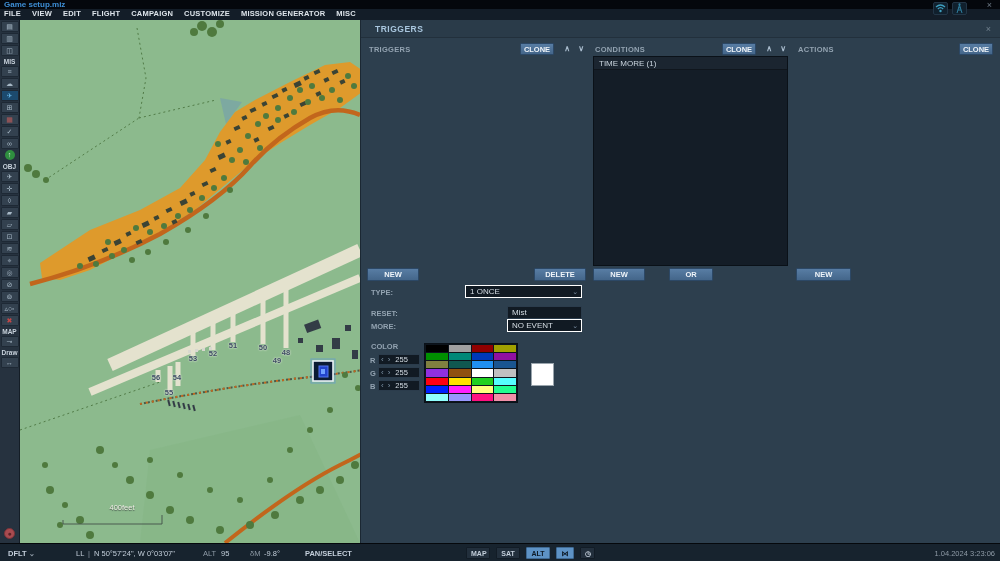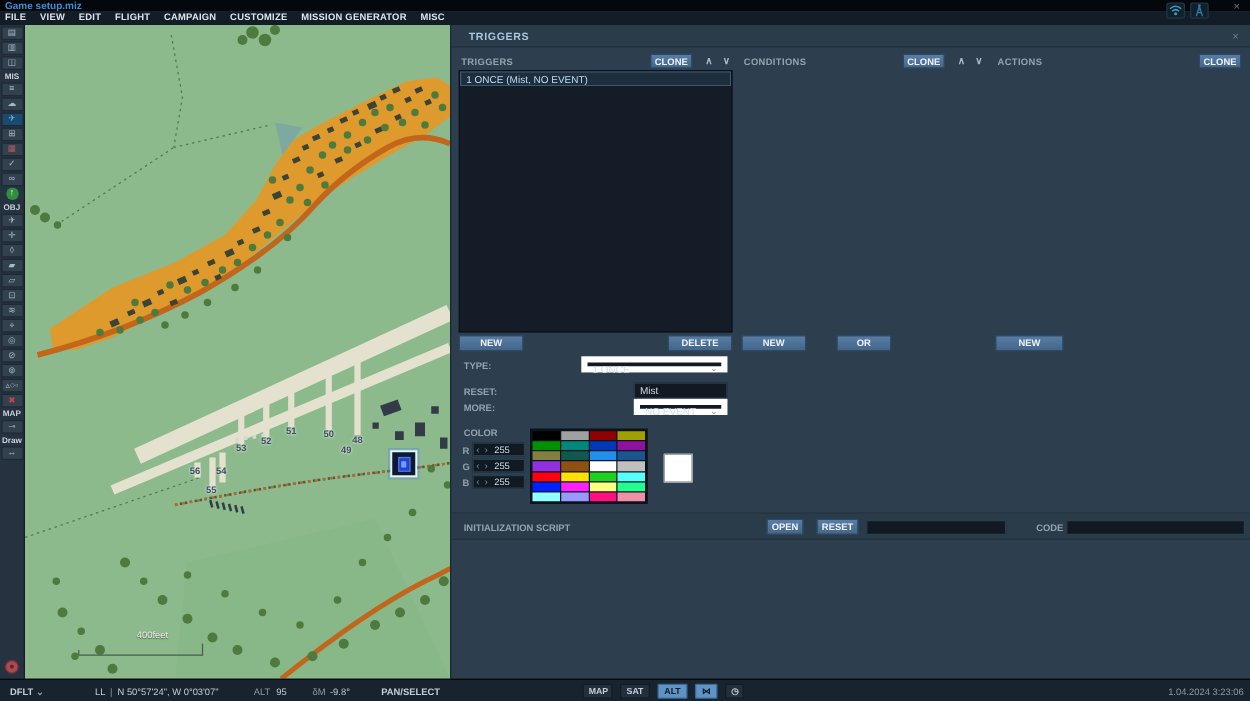--- a/index.html
+++ b/index.html
@@ -41,21 +41,21 @@
   .btn{background:linear-gradient(#587DA4,#44668A);border:1px solid #2C4866;border-radius:1px;color:#EFF4F9;font-size:7.5px;font-weight:bold;text-align:center;}
   .clone-btn{position:absolute;right:32px;top:1px;width:34px;height:12px;line-height:11px;}
   .chev-btn{position:absolute;top:2px;font-size:8px;font-weight:bold;color:#A9BCCD;}
   .list{position:absolute;top:14px;left:0;right:0;height:210px;background:#141D27;border:1px solid #0A1118;overflow:hidden;}
   .list-item{height:13px;line-height:13px;padding:0 5px;font-size:8px;color:#C9D4DD;background:#1B2530;border-bottom:1px solid #10161D;white-space:nowrap;}
   .list-item.selected{background:#1D2E3D;color:#BFDCF2;box-shadow:inset 0 0 0 1px #3C5A73;}
   .col-btns{position:absolute;top:226px;left:0;right:0;height:14px;}
   .push-btn{position:absolute;height:13px;line-height:12px;}
 
   .field-label{position:absolute;font-size:7.5px;font-weight:bold;color:#93A3B1;}
-  .dropdown{position:absolute;background:#111A23;border:5px solid #ffffff;color:#D5DDE4;font-size:8px;height:13px;line-height:11px;padding:0 4px;}
+  .dropdown{position:absolute;background:#111A23;border:1px solid #ffffff;color:#D5DDE4;font-size:8px;height:13px;line-height:11px;padding:0 4px;}
   .dropdown .chev{position:absolute;right:3px;top:0;color:#7E93A6;font-size:7px;line-height:11px;}
   .text-input{position:absolute;background:#111A23;border:1px solid #2B3C4C;color:#D5DDE4;font-size:8px;height:13px;padding:0 4px;}
   .spin{position:absolute;left:17px;width:42px;height:11px;background:#111A23;border:1px solid #2B3C4C;display:flex;align-items:center;color:#D5DDE4;font-size:7.5px;}
   .spin .arr{color:#7E93A6;font-size:8px;padding:0 2px;line-height:9px;}
   .spin .val{padding-left:3px;}
   #palette{position:absolute;left:63px;top:323px;width:94px;height:60px;background:#0D141C;border:1px solid #0A1118;display:grid;grid-template-columns:repeat(4,1fr);grid-template-rows:repeat(7,1fr);gap:1px;padding:1px;}
   .swatch{width:100%;height:100%;}
   .preview{position:absolute;left:170px;top:343px;width:23px;height:23px;border:1px solid #9AA5AD;}
   .init-row{position:absolute;left:0;top:390px;width:100%;height:22px;border-top:1px solid #24343F;border-bottom:1px solid #24343F;background:#2A3B49;}
 
@@ -338,36 +338,36 @@
       <span class="panel-close">×</span>
     </div>
 
     <div class="col" style="left:6px;width:219px;">
       <div class="col-hd">
         <span class="panel-label">TRIGGERS</span>
         <span class="btn clone-btn">CLONE</span>
         <span class="chev-btn" style="right:16px;">∧</span>
         <span class="chev-btn" style="right:2px;">∨</span>
       </div>
-      <div class="list">
-          <div class="list-item selected">1 ONCE (Mist, NO EVENT)</div>
-        </div>
       <div class="col-btns">
         <span class="btn push-btn" style="left:0;width:52px;">NEW</span>
         <span class="btn push-btn" style="right:0;width:52px;">DELETE</span>
       </div>
     </div>
 
     <div class="col" style="left:232px;width:195px;">
       <div class="col-hd">
         <span class="panel-label">CONDITIONS</span>
         <span class="btn clone-btn">CLONE</span>
         <span class="chev-btn" style="right:16px;">∧</span>
         <span class="chev-btn" style="right:2px;">∨</span>
       </div>
+      <div class="list">
+          <div class="list-item">TIME MORE (1)</div>
+        </div>
       <div class="col-btns">
         <span class="btn push-btn" style="left:0;width:52px;">NEW</span>
         <span class="btn push-btn" style="left:76px;width:44px;">OR</span>
       </div>
     </div>
 
     <div class="col" style="left:435px;width:229px;">
       <div class="col-hd">
         <span class="panel-label">ACTIONS</span>
         <span class="btn clone-btn">CLONE</span>
@@ -436,28 +436,20 @@
         <div class="swatch" style="background: rgb(255, 32, 255);"></div>
         <div class="swatch" style="background: rgb(255, 255, 128);"></div>
         <div class="swatch" style="background: rgb(32, 255, 144);"></div>
         <div class="swatch" style="background: rgb(144, 255, 255);"></div>
         <div class="swatch" style="background: rgb(152, 152, 255);"></div>
         <div class="swatch" style="background: rgb(255, 16, 128);"></div>
         <div class="swatch" style="background: rgb(240, 144, 168);"></div>
       </div>
     <div class="preview" style="background-color: rgb(255, 255, 255);"></div>
 
-    <div class="init-row">
-      <span class="field-label" style="left:10px;top:7px;">INITIALIZATION SCRIPT</span>
-      <span class="btn push-btn" style="left:252px;top:4px;width:30px;height:13px;">OPEN</span>
-      <span class="btn push-btn" style="left:292px;top:4px;width:34px;height:13px;">RESET</span>
-      <input class="text-input" style="left: 332px; top: 5px; width: 112px; height: 12px;" value="">
-      <span class="field-label" style="left:468px;top:7px;">CODE</span>
-      <input class="text-input" style="left: 492px; top: 5px; width: 143px; height: 12px;" value="">
-    </div>
   </div>
 
   <div class="statusbar">
     <span class="sb" style="left:8px;font-weight:bold;">
       <span>DFLT</span>
       <span class="sb-muted">⌄</span>
     </span>
     <span class="sb" style="left:76px;">LL</span>
     <span class="sb sb-muted" style="left:88px;">|</span>
     <span class="sb" style="left:94px;">N 50°57'24", W 0°03'07"</span>

